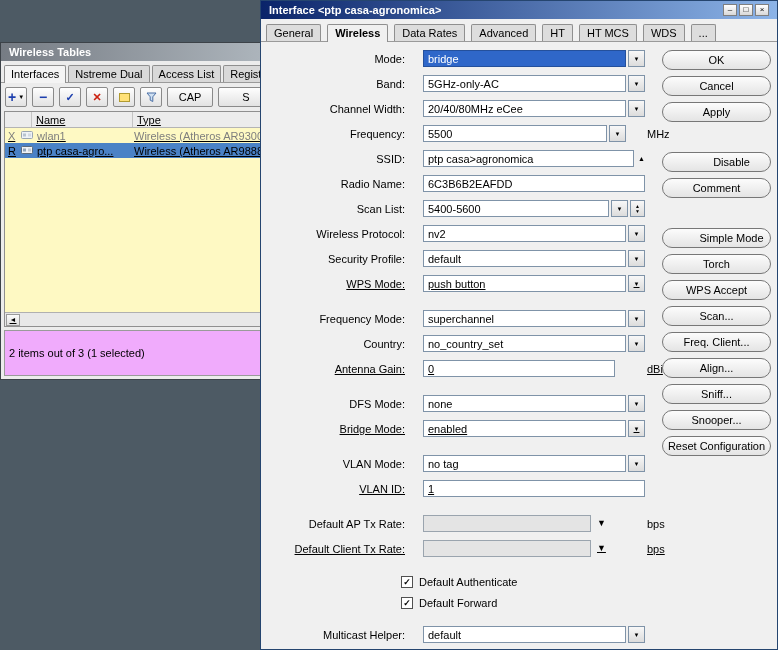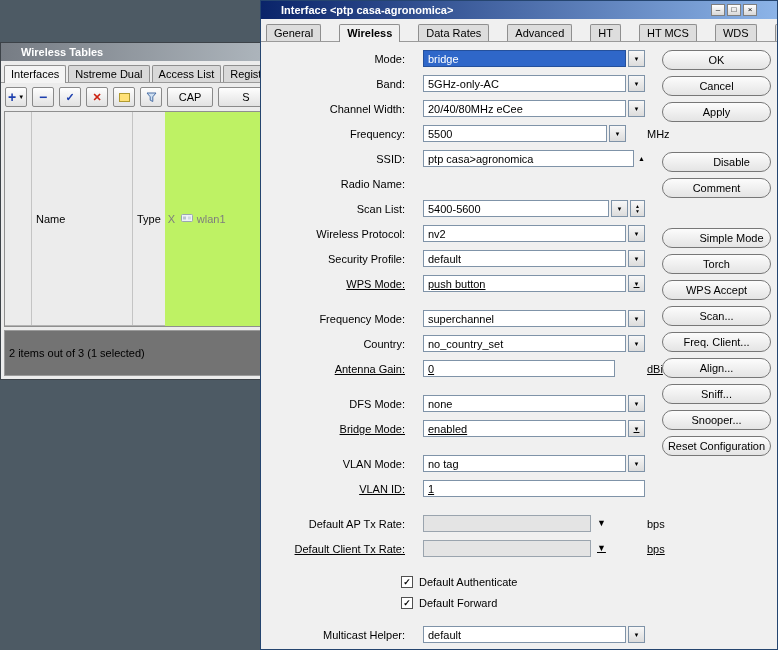--- a/index.html
+++ b/index.html
@@ -8,68 +8,68 @@
     position:relative; width:778px; height:650px; overflow:hidden;
     background:#4d5a64; font-family:"Liberation Sans", sans-serif;
     font-size:11px; color:#000;
   }
   .win { position:absolute; }
 
   
   #wt { left:0; top:42px; width:270px; height:338px; background:#ececec;
         border:1px solid #3c4248; display:flex; flex-direction:column; overflow:hidden; }
   .titlebar { height:18px; flex:0 0 18px; display:flex; align-items:center;
-              padding:0 20px; color:#fff; font-weight:bold; }
+              padding:0 8px; color:#fff; font-weight:bold; }
   .titlebar.inactive { background:linear-gradient(to right,#767c84,#aeb6bd); }
   .titlebar.active { background:linear-gradient(to right,#0a246a,#8cb4e8); }
 
   .wt-tabs { display:flex; align-items:flex-end; gap:2px; padding:3px 3px 0;
              flex:0 0 22px; border-bottom:1px solid #9a9a9a; white-space:nowrap; }
   .tab { padding:2px 6px; background:#d9d9d9; border:1px solid #8f8f8f; border-bottom:none;
          border-radius:2px 2px 0 0; }
   .tab.active { background:#f4f4f4; margin-bottom:-1px; padding-bottom:3px; }
 
   .toolbar { display:flex; align-items:center; gap:5px; padding:4px; flex:0 0 28px; }
   .tbtn { height:20px; min-width:22px; border:1px solid #8a8a8a; border-radius:2px;
           background:linear-gradient(#fefefe,#e2e2e2); display:flex; align-items:center;
           justify-content:center; gap:2px; padding:0 3px; white-space:nowrap; }
   .icon-plus, .icon-minus { color:#1d3fae; font-weight:bold; font-size:14px; line-height:1; }
   .icon-check { color:#1d3fae; font-weight:bold; font-size:11px; line-height:1; }
   .icon-cross { color:#cc2211; font-weight:bold; font-size:11px; line-height:1; }
   .icon-note { width:11px; height:9px; background:#ffe177; border:1px solid #b09a30; }
   .small-drop { font-size:6px; line-height:1; }
 
-  .grid { flex:1; margin:0 3px; border:1px solid #8f8f8f; background:#bef264;
-          display:flex; flex-direction:row; overflow:hidden; }
+  .grid { flex:1; margin:0 3px; border:1px solid #8f8f8f; background:#fef9c3;
+          display:flex; flex-direction:column; overflow:hidden;text-decoration:underline; }
   .ghead { display:flex; flex:0 0 16px; background:#ececec; border-bottom:1px solid #b4b4b4;
            align-items:stretch; }
   .hc { padding:0 4px; border-right:1px solid #c4c4c4; display:flex; align-items:center; }
   .hc.flag { width:27px; } .hc.name { width:101px; } .hc.type { flex:1; border-right:none; }
 
   .grow { display:flex; flex:0 0 15px; align-items:center; }
   .grow .c { padding:0 2px; white-space:nowrap; overflow:hidden; }
   .c.flag { width:14px; padding-left:3px; } .c.icon { width:16px; }
   .c.name { width:97px; } .c.type { flex:1; }
   .grow.dim { color:#7e7e7e; }
   .grow.sel { background:#4a82c6; color:#000; }
   .gfill { flex:1; }
   .hscroll { flex:0 0 14px; border-top:1px solid #b0b0b0; background:#e8e8e8;
              display:flex; align-items:center; padding:0 1px; }
   .sbtn { width:14px; height:12px; border:1px solid #9a9a9a; font-size:7px; line-height:1;
           background:linear-gradient(#fbfbfb,#e0e0e0); display:flex; align-items:center; justify-content:center; }
-  .statusbar { flex:0 0 18px; margin:3px; border:1px solid #9a9a9a; background:#737373;
+  .statusbar { flex:0 0 18px; margin:3px; border:1px solid #9a9a9a; background:#f0abfc;
                display:flex; align-items:center; padding:16px 4px; white-space:nowrap; }
 
   
   #dlg { left:260px; top:0; width:518px; height:650px; background:#f0f0f0;
          border:1px solid #25456f; display:flex; flex-direction:column; overflow:hidden; }
   .winbtns { margin-left:auto; display:flex; gap:2px; }
   .winbtn { width:14px; height:12px; border:1px solid #7f7f7f; color:#000; font-weight:normal;
             background:linear-gradient(#ffffff,#d8d8d8); font-size:8px; line-height:10px; text-align:center; }
-  .dlg-tabs { display:flex; gap:18px; padding:4px 5px 0; border-bottom:1px solid #9a9a9a;
+  .dlg-tabs { display:flex; gap:6px; padding:4px 5px 0; border-bottom:1px solid #9a9a9a;
               flex:0 0 23px; align-items:flex-end; white-space:nowrap; }
   .dtab { padding:2px 7px; background:#dddddd; border:1px solid #8f8f8f; border-bottom:none;
           border-radius:2px 2px 0 0; }
   .dtab.active { background:#f0f0f0; font-weight:bold; margin-bottom:-1px; padding-bottom:3px; }
 
   .dlg-body { flex:1; display:flex; align-items:flex-start; padding:8px 6px 6px 8px; overflow:hidden; }
   .form { width:392px; flex:0 0 392px; }
   .row { display:flex; align-items:center; height:17px; margin-bottom:8px; }
   .row.gap { margin-bottom:18px;text-decoration:underline; }
   .row label { width:154px; flex:0 0 154px; text-align:right; padding-right:18px; white-space:nowrap; }
@@ -283,20 +283,25 @@
         <div class="control">
           <div class="input">
             <span>ptp casa&gt;agronomica</span>
           </div>
           <span class="plain-up">▲</span>
         </div>
       </div>
 
       <div class="row">
         <label>Radio Name:</label>
+        <div class="control">
+          <div class="input">
+            <span>6C3B6B2EAFDD</span>
+          </div>
+        </div>
       </div>
 
       <div class="row">
         <label>Scan List:</label>
         <div class="control">
           <div class="input">
             <span>5400-5600</span>
           </div>
           <div class="drop">
             <span>▼</span>

